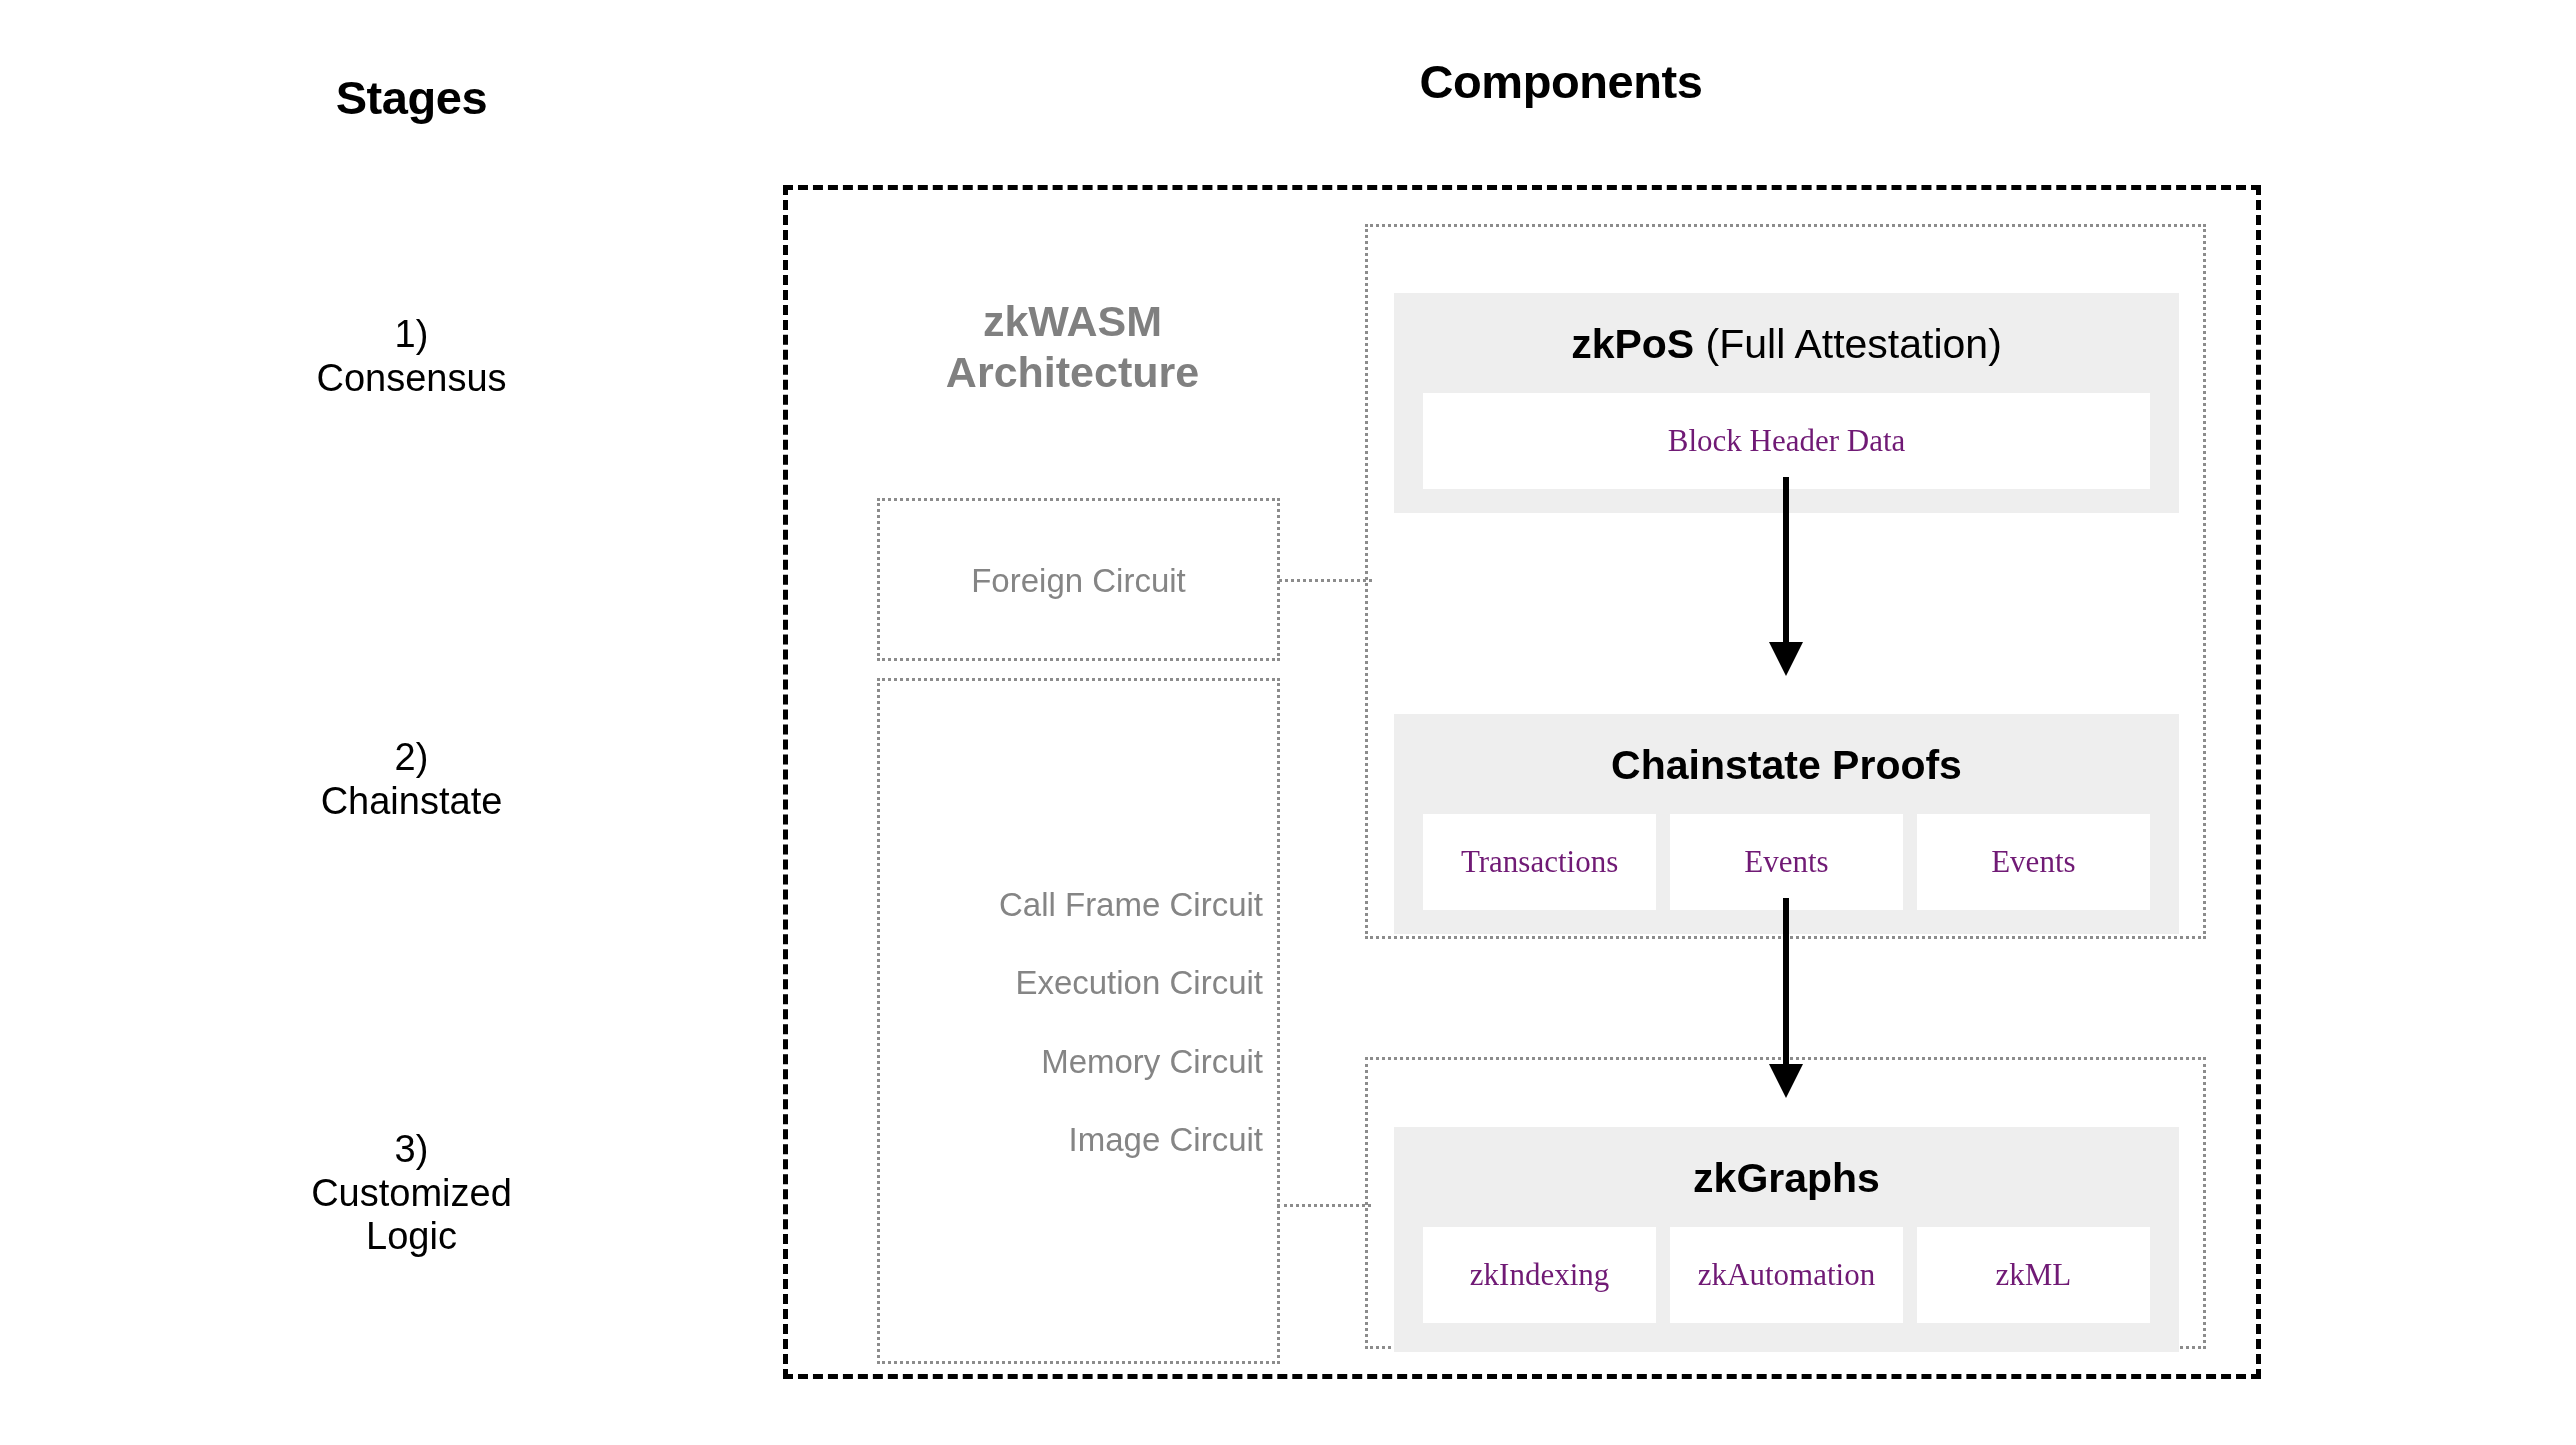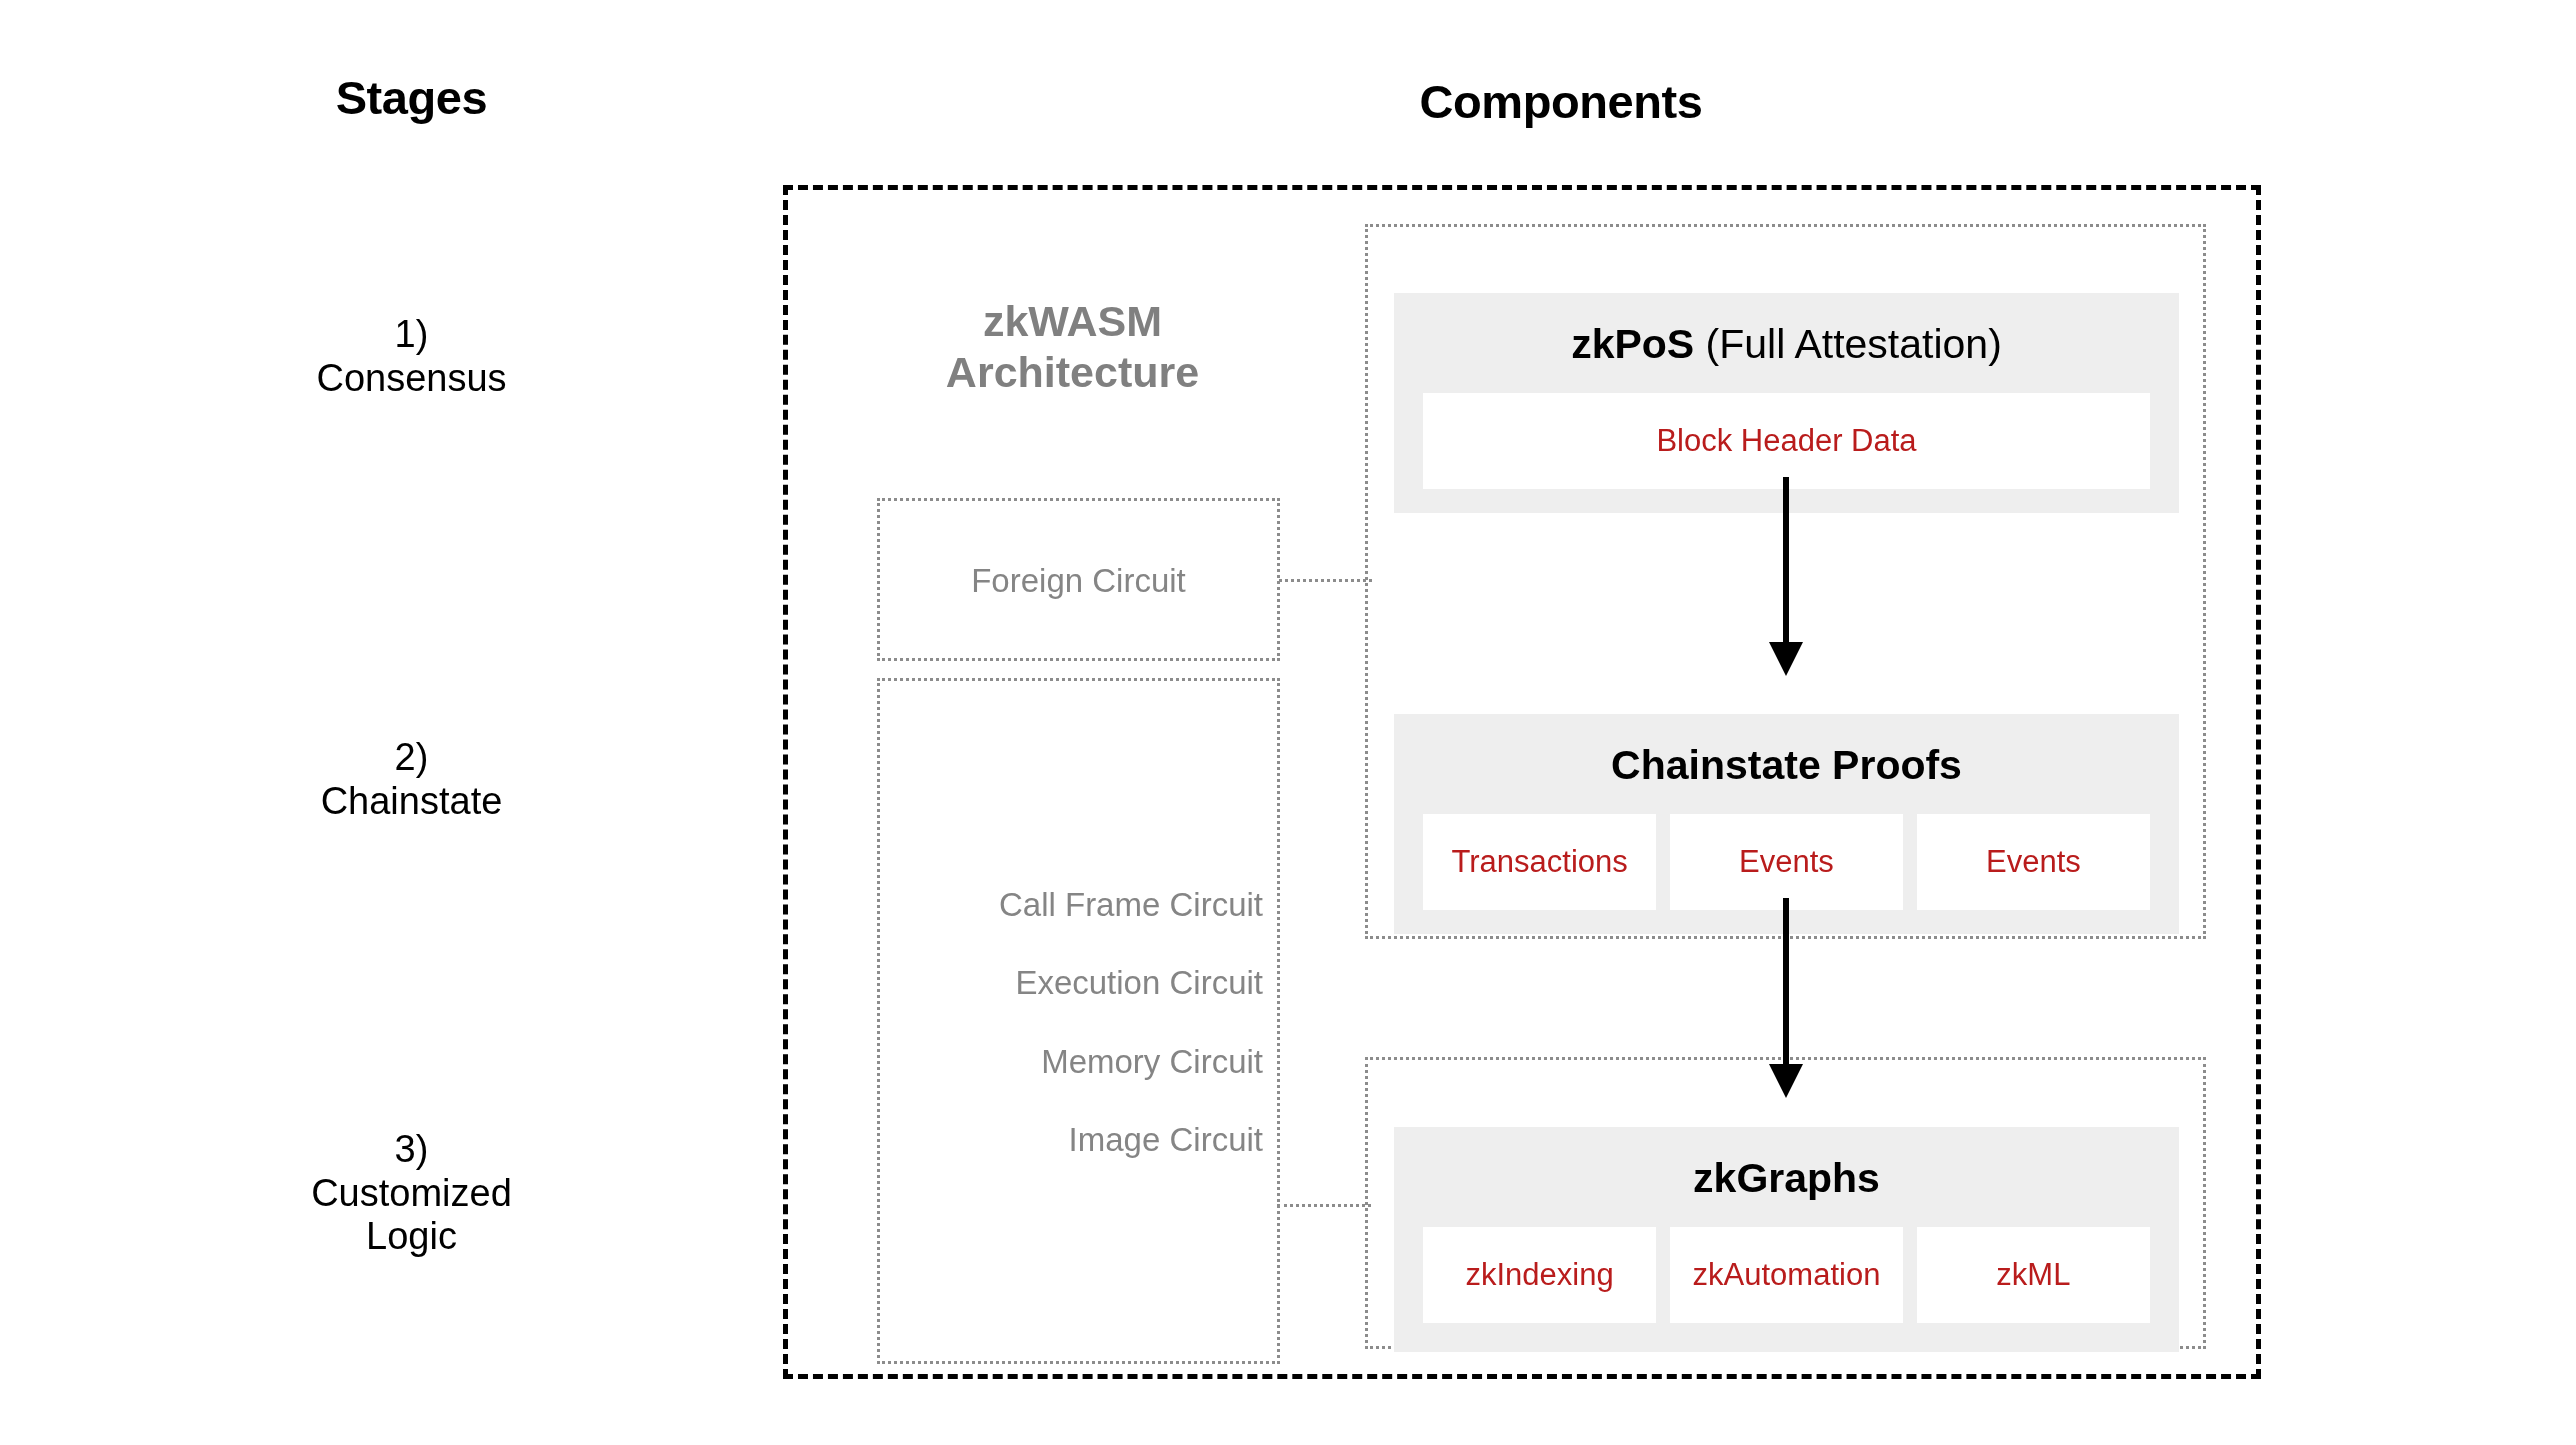--- a/index.html
+++ b/index.html
@@ -30,21 +30,21 @@
   }
   #stages-heading {
     left: 283px;
     top: 70px;
     width: 257px;
     font-size: 47px;
     letter-spacing: -0.4px;
   }
   #components-heading {
     left: 1218px;
-    top: 74px;
+    top: 54px;
     width: 686px;
     font-size: 47px;
     letter-spacing: -0.4px;
   }
 
   
   .stage-label {
     position: absolute;
     left: 257px;
     width: 309px;
@@ -187,23 +187,24 @@
     height: 96px;
     display: flex;
     gap: 13.7px;
   }
   .sub-box {
     flex: 1 1 0;
     background: #ffffff;
     display: flex;
     align-items: center;
     justify-content: center;
-    color: #b91c1c;
+    color: #701a75;
     font-size: 31px;
     white-space: nowrap;
+    font-family: Liberation Serif, serif;
   }
 
   
   .arrow {
     position: absolute;
     left: 1783px;
     width: 6px;
     background: #000000;
   }
   #arrow-1 { top: 477px;  height: 168px; }

